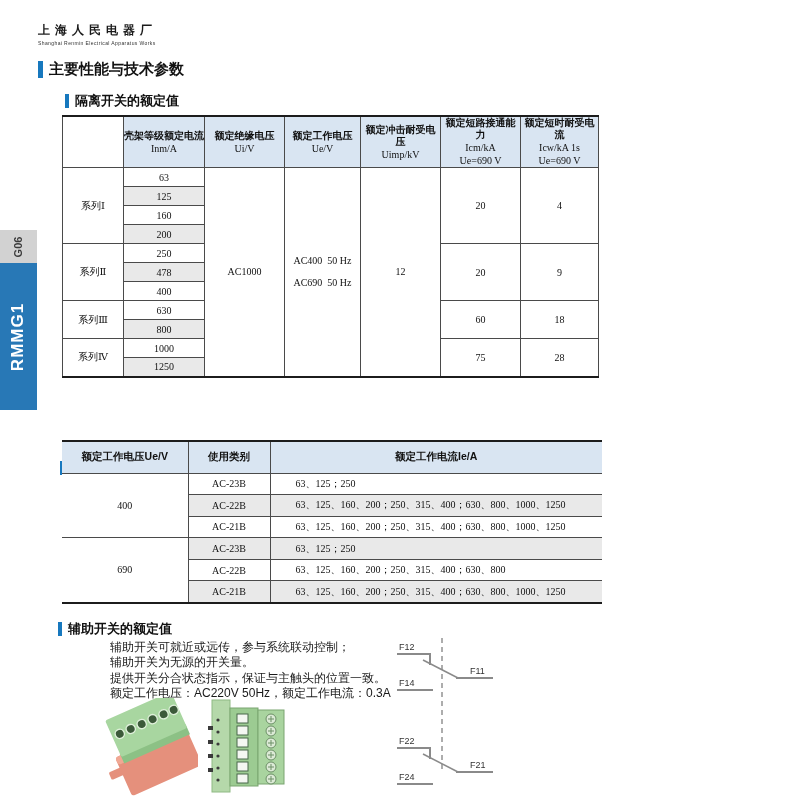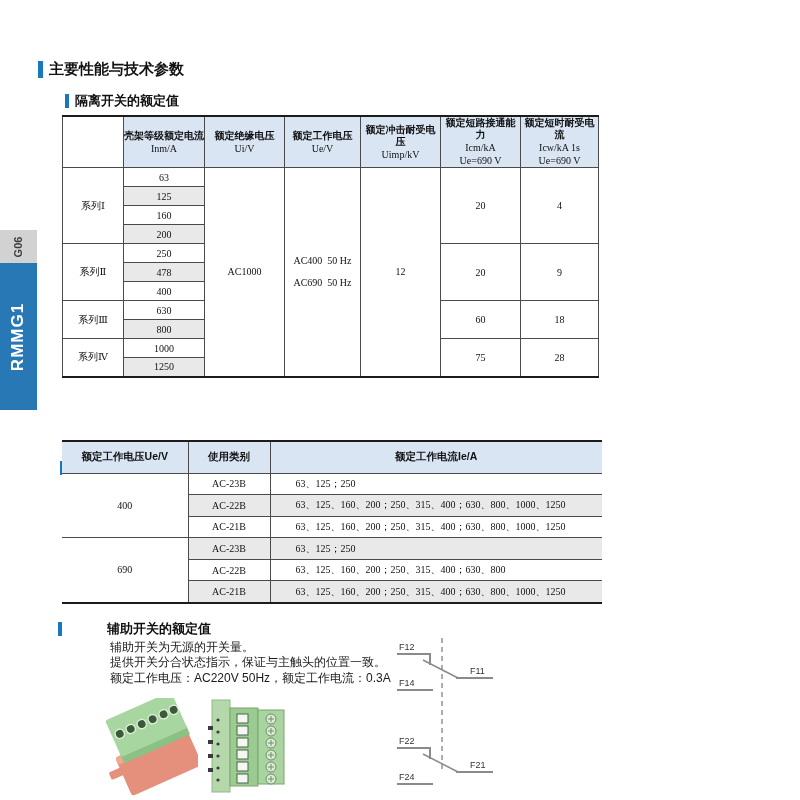--- a/index.html
+++ b/index.html
@@ -22,21 +22,21 @@
   
   .sec{position:absolute;display:flex;align-items:center;}
   .bar{background:#1778be;margin-right:6px;}
   .sec-main{left:38px;top:60px;}
   .sec-main .bar{width:5px;height:17px;}
   .sec-main .sec-text{font-size:15px;font-weight:bold;color:#111;}
   .sec-sub .bar{width:4px;height:14px;}
   .sec-sub .sec-text{font-size:13px;font-weight:bold;color:#111;}
   .sec-t1{left:65px;top:92px;}
   .sec-t2{left:60px;top:415px;margin-top:44px;}
-  .sec-t3{left:58px;top:620px;gap:39px;}
+  .sec-t3{left:58px;top:620px;}
 
   
   table{border-collapse:collapse;table-layout:fixed;font-family:"Liberation Serif","DejaVu Serif",serif;}
   .hdr-bg{background:#d9e5f2;}
   .gray{background:#e9e9e9;}
   td,th{padding:0;text-align:center;vertical-align:middle;font-weight:normal;}
 
   
   #t1{position:absolute;left:62px;top:115px;width:536px;
       border-top:2px solid #1c1c1c;border-bottom:2px solid #1c1c1c;}
@@ -71,20 +71,24 @@
 
   .photo{position:absolute;}
   .photo-a{left:98px;top:698px;}
   .photo-b{left:200px;top:692px;}
 </style>
 </head>
 <body>
 
 <div id="page">
 
+  <div class="logo">
+    <div class="logo-cn">上海人民电器厂</div>
+    <div class="logo-en">Shanghai Renmin Electrical Apparatus Works</div>
+  </div>
 
   <div class="side-tab tab-g06">
     <span class="vtext">G06</span>
   </div>
   <div class="side-tab tab-model">
     <span class="vtext">RMMG1</span>
   </div>
 
   <div class="sec sec-main">
     <span class="bar"></span>
@@ -236,20 +240,21 @@
       <td class="cur">63、125、160、200；250、315、400；630、800</td>
     </tr>
     <tr class="data-row">
       <td class="vcol gray">AC-21B</td>
       <td class="cur gray">63、125、160、200；250、315、400；630、800、1000、1250</td>
     </tr>
   </tbody>
     </table>
 
   <div class="aux-text">
+    <div>辅助开关可就近或远传，参与系统联动控制；</div>
     <div>辅助开关为无源的开关量。</div>
     <div>提供开关分合状态指示，保证与主触头的位置一致。</div>
     <div>额定工作电压：AC220V 50Hz，额定工作电流：0.3A</div>
   </div>
 
   <svg class="diagram" width="155" height="192" viewBox="0 0 155 192">
     <line class="link" x1="57" y1="26" x2="57" y2="157"></line>
 
     <text x="14" y="38">F12</text>
     <polyline class="wire" points="12,42 45,42 45,53"></polyline>

